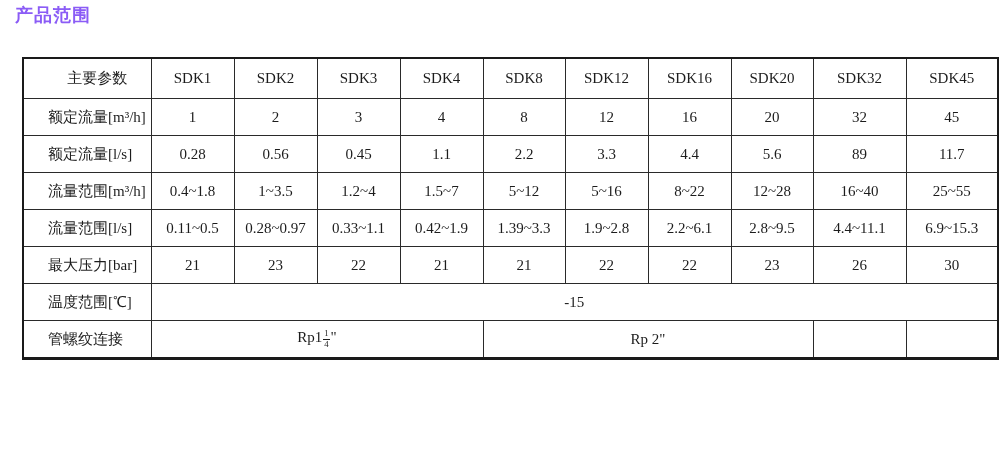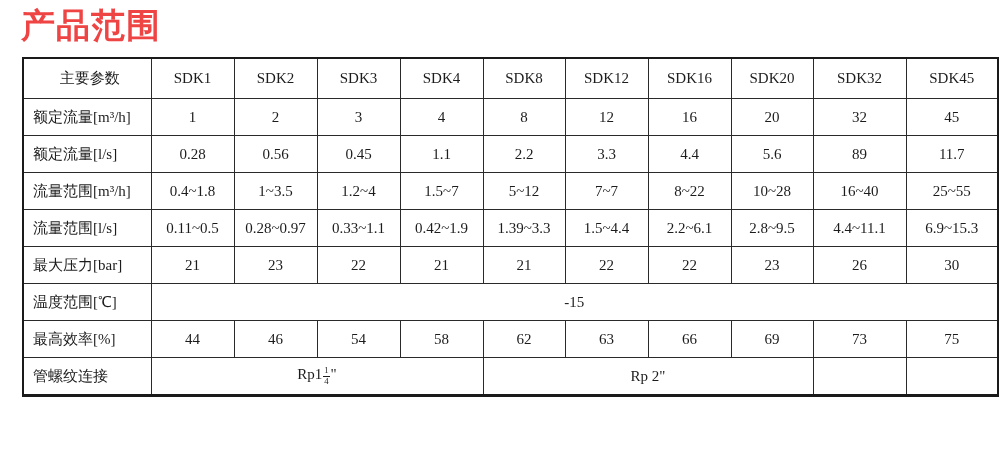--- a/index.html
+++ b/index.html
@@ -11,27 +11,27 @@
     position: relative;
     width: 1002px;
     height: 472px;
     background: #ffffff;
     color: #1c1c1c;
     font-family: "Liberation Serif", serif;
     overflow: hidden;
   }
   .title {
     position: absolute;
-    left: 21px;
+    left: 15px;
     top: 3px;
     font-family: "Liberation Sans", sans-serif;
     font-weight: 700;
-    font-size: 34px;
+    font-size: 18px;
     letter-spacing: 1px;
-    color: #ef4444;
+    color: #8b5cf6;
   }
   table.spec {
     position: absolute;
     left: 22px;
     top: 57px;
     width: 975px;
     border-collapse: collapse;
     table-layout: fixed;
     border: 2px solid #1a1a1a;
     border-bottom-width: 3px;
@@ -44,21 +44,21 @@
     vertical-align: middle;
     font-weight: 400;
     height: 36px;
     white-space: nowrap;
     overflow: hidden;
     color: #1c1c1c;
   }
   table.spec tr.header-row th { height: 39px; }
   table.spec .label-cell {
     text-align: left;
-    padding-left: 9px;
+    padding-left: 24px;
     margin-top: 40px;
   }
   .frac {
     display: inline-block;
     vertical-align: -0.45em;
     text-align: center;
     font-size: 0.58em;
     line-height: 1.05;
     margin: 0 1px;
   }
@@ -133,35 +133,35 @@
       <td>11.7</td>
     </tr>
 
     <tr>
       <td class="label-cell">流量范围[m³/h]</td>
       <td>0.4~1.8</td>
       <td>1~3.5</td>
       <td>1.2~4</td>
       <td>1.5~7</td>
       <td>5~12</td>
-      <td>7~7</td>
+      <td>5~16</td>
       <td>8~22</td>
-      <td>10~28</td>
+      <td>12~28</td>
       <td>16~40</td>
       <td>25~55</td>
     </tr>
 
     <tr>
       <td class="label-cell">流量范围[l/s]</td>
       <td>0.11~0.5</td>
       <td>0.28~0.97</td>
       <td>0.33~1.1</td>
       <td>0.42~1.9</td>
       <td>1.39~3.3</td>
-      <td>1.5~4.4</td>
+      <td>1.9~2.8</td>
       <td>2.2~6.1</td>
       <td>2.8~9.5</td>
       <td>4.4~11.1</td>
       <td>6.9~15.3</td>
     </tr>
 
     <tr>
       <td class="label-cell">最大压力[bar]</td>
       <td>21</td>
       <td>23</td>
@@ -174,33 +174,20 @@
       <td>26</td>
       <td>30</td>
     </tr>
 
 
     <tr>
       <td class="label-cell">温度范围[℃]</td>
       <td colspan="10">-15</td>
     </tr>
 
-    <tr>
-      <td class="label-cell">最高效率[%]</td>
-      <td>44</td>
-      <td>46</td>
-      <td>54</td>
-      <td>58</td>
-      <td>62</td>
-      <td>63</td>
-      <td>66</td>
-      <td>69</td>
-      <td>73</td>
-      <td>75</td>
-    </tr>
 
     <tr>
       <td class="label-cell">管螺纹连接</td>
       <td colspan="4"><span>Rp1</span><span class="frac"><span class="num">1</span><span class="den">4</span></span><span>"</span></td>
       <td colspan="4">Rp 2"</td>
       <td></td>
       <td></td>
     </tr>
 
   </tbody>

